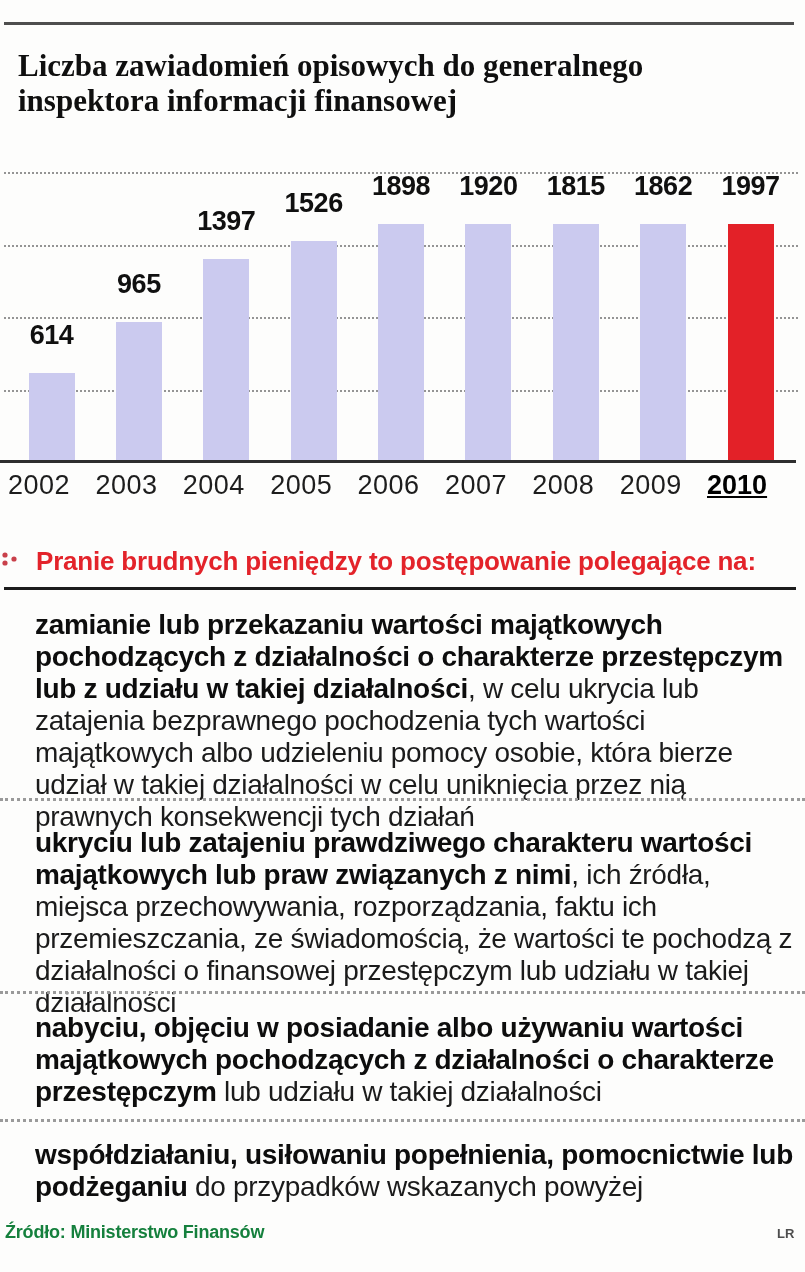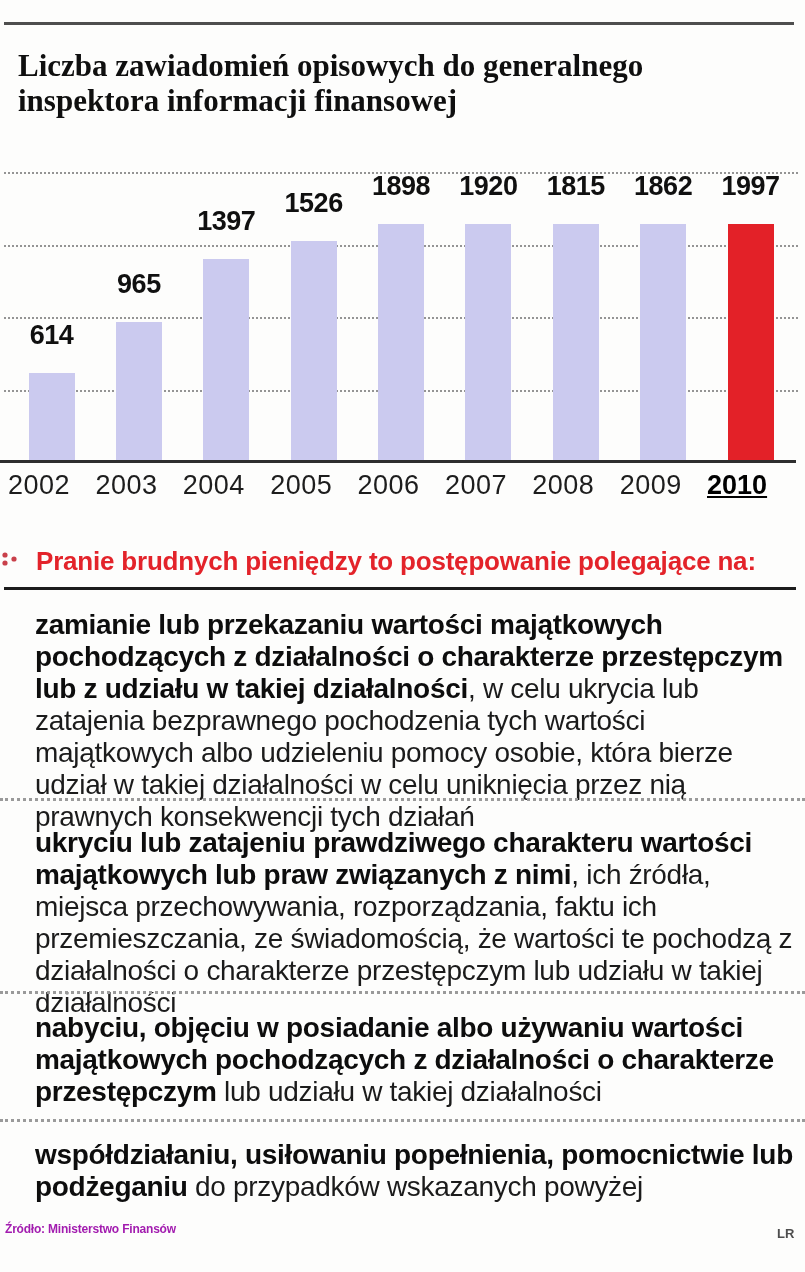--- a/index.html
+++ b/index.html
@@ -40,21 +40,21 @@
   }
   .para b{font-weight:700;color:#0d0d0d;}
   .p1{top:609px;}
   .p2{top:827px;}
   .p3{top:1012px;}
   .p4{top:1139px;}
   .sep{position:absolute;left:0px;width:805px;height:0;border-top:3px dotted #9a9a9a;}
   .s1{top:798px;}
   .s2{top:991px;}
   .s3{top:1119px;}
-  .source{position:absolute;left:5px;top:1222px;font-weight:700;font-size:12px;color:#a21caf;letter-spacing:-0.2px;}
+  .source{position:absolute;left:5px;top:1222px;font-weight:700;font-size:18px;color:#15803d;letter-spacing:-0.2px;}
   .credit{position:absolute;left:777px;top:1226px;font-weight:700;font-size:13px;color:#4d4d4d;}
 </style>
 </head>
 <body>
 
 <div class="page">
   <div class="top-rule"></div>
 
   <h1 class="title">Liczba zawiadomień opisowych do generalnego inspektora informacji finansowej</h1>
 
@@ -119,21 +119,21 @@
     <circle cx="4" cy="5" r="2.6" fill="#c9404a"></circle>
     <circle cx="4" cy="13" r="2.6" fill="#c9404a"></circle>
     <circle cx="13" cy="9" r="2.6" fill="#c9404a"></circle>
   </svg>
   <div class="heading">Pranie brudnych pieniędzy to postępowanie polegające na:</div>
   <div class="heading-rule"></div>
 
   <div class="para p1"><b>zamianie lub przekazaniu wartości majątkowych pochodzących z działalności o charakterze przestępczym lub z udziału w takiej działalności</b><span>, w celu ukrycia lub zatajenia bezprawnego pochodzenia tych wartości majątkowych albo udzieleniu pomocy osobie, która bierze udział w takiej działalności w celu uniknięcia przez nią prawnych konsekwencji tych działań</span></div>
   <div class="sep s1"></div>
 
-  <div class="para p2"><b>ukryciu lub zatajeniu prawdziwego charakteru wartości majątkowych lub praw związanych z nimi</b><span>, ich źródła, miejsca przechowywania, rozporządzania, faktu ich przemieszczania, ze świadomością, że wartości te pochodzą z działalności o charakterze przestępczym lub udziału w takiej działalności</span></div>
+  <div class="para p2"><b>ukryciu lub zatajeniu prawdziwego charakteru wartości majątkowych lub praw związanych z nimi</b><span>, ich źródła, miejsca przechowywania, rozporządzania, faktu ich przemieszczania, ze świadomością, że wartości te pochodzą z działalności o finansowej przestępczym lub udziału w takiej działalności</span></div>
   <div class="sep s2"></div>
 
   <div class="para p3"><b>nabyciu, objęciu w posiadanie albo używaniu wartości majątkowych pochodzących z działalności o charakterze przestępczym</b><span> lub udziału w takiej działalności</span></div>
   <div class="sep s3"></div>
 
   <div class="para p4"><b>współdziałaniu, usiłowaniu popełnienia, pomocnictwie lub podżeganiu</b><span> do przypadków wskazanych powyżej</span></div>
 
   <div class="source">Źródło: Ministerstwo Finansów</div>
   <div class="credit">LR</div>
 </div>

